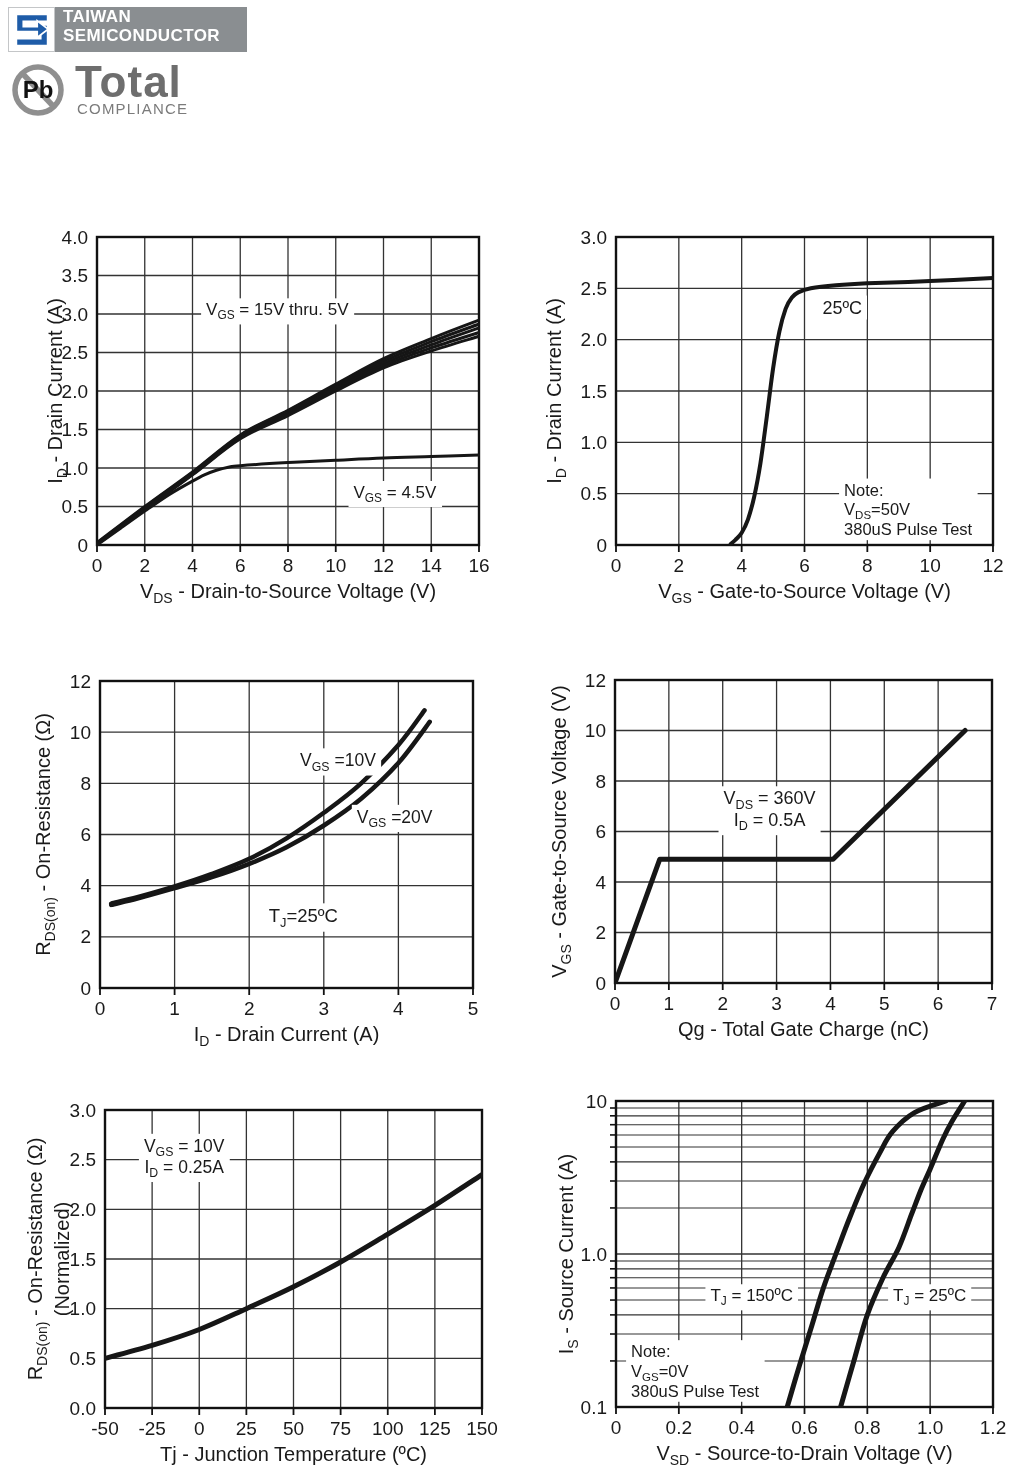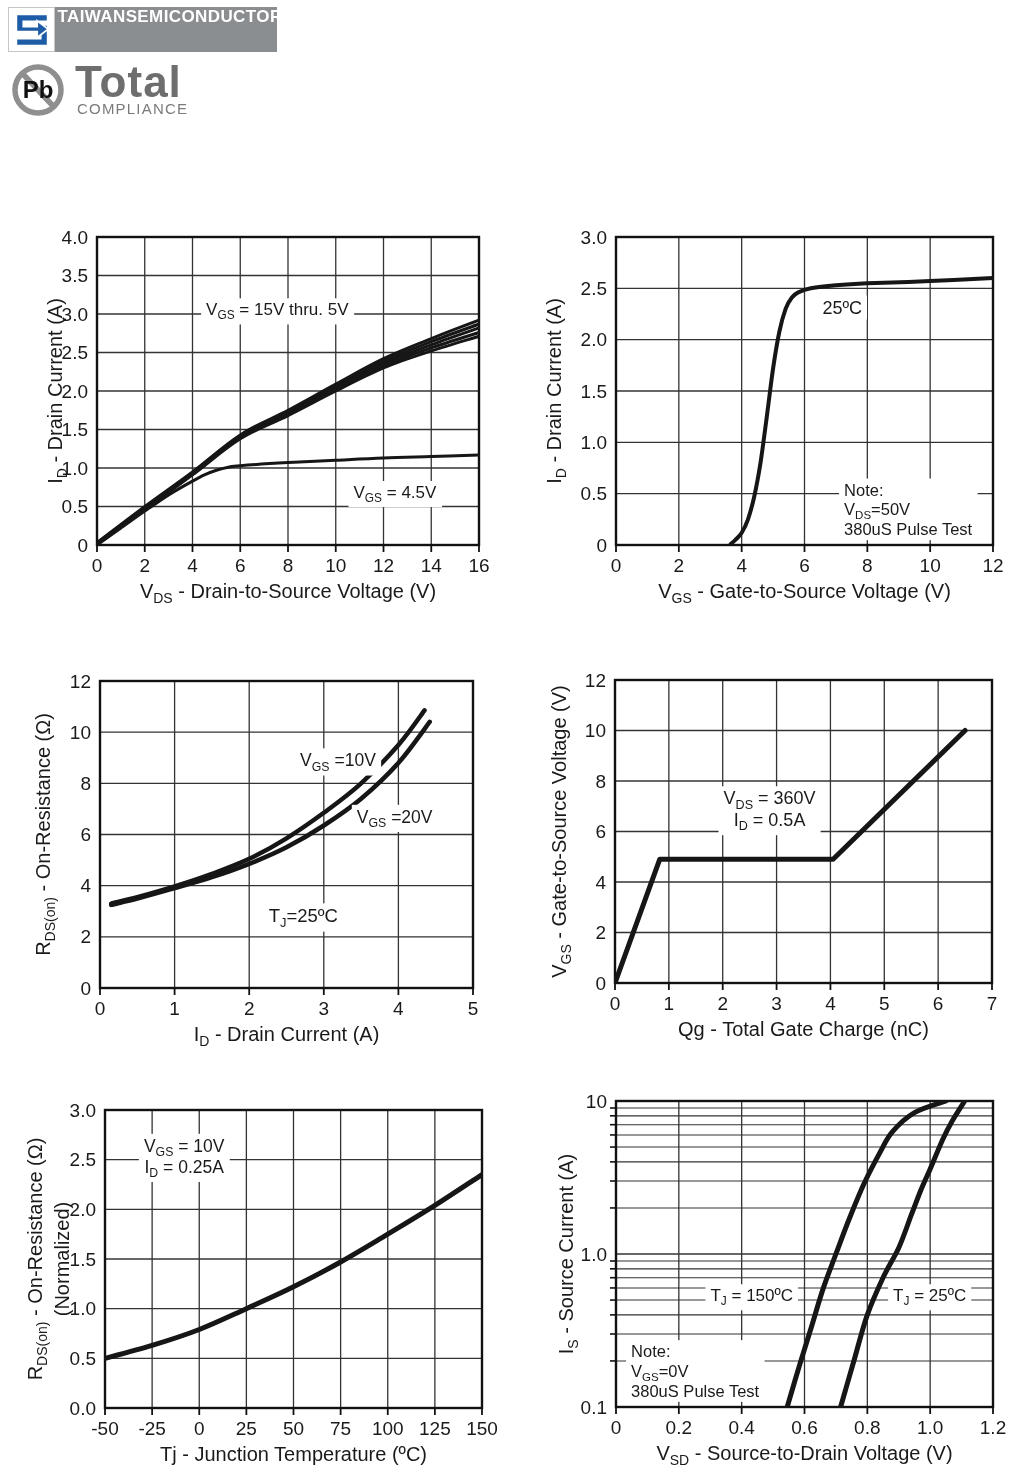--- a/index.html
+++ b/index.html
@@ -1,21 +1,21 @@
 <!DOCTYPE html>
 <html><head>
 <meta charset="utf-8">
 <style>
   html,body{margin:0;padding:0;background:#ffffff;}
   body{width:1009px;height:1478px;position:relative;font-family:"Liberation Sans",sans-serif;overflow:hidden;}
   .chart{position:absolute;}
   .ts-logo{position:absolute;left:8px;top:7px;height:45px;display:flex;}
   .ts-box{width:47px;height:45px;background:#ffffff;border:1px solid #c4c6c8;box-sizing:border-box;display:flex;align-items:center;justify-content:center;}
-  .ts-banner{width:222px;height:45px;background:#8a8e91;color:#ffffff;font-weight:bold;
-             display:flex;flex-direction:row;justify-content:center;padding-left:8px;box-sizing:border-box;}
+  .ts-banner{width:192px;height:45px;background:#8a8e91;color:#ffffff;font-weight:bold;
+             display:flex;flex-direction:column;justify-content:flex-start;padding-left:8px;box-sizing:border-box;}
   .ts-banner div{font-size:17px;line-height:19px;letter-spacing:0.4px;}
   .rohs-logo{position:absolute;left:11px;top:63px;width:260px;height:62px;}
   .pb-badge{position:absolute;left:0;top:0;}
   .rohs-word{position:absolute;left:64px;top:-6px;font-size:44px;font-weight:bold;color:#6e6e6e;letter-spacing:1px;}
   .compliance-word{position:absolute;left:66px;top:37px;font-size:15px;font-weight:normal;color:#7b7b7b;letter-spacing:1.2px;}
   svg text{font-family:"Liberation Sans",sans-serif;}
 </style>
 </head>
 <body>
 

